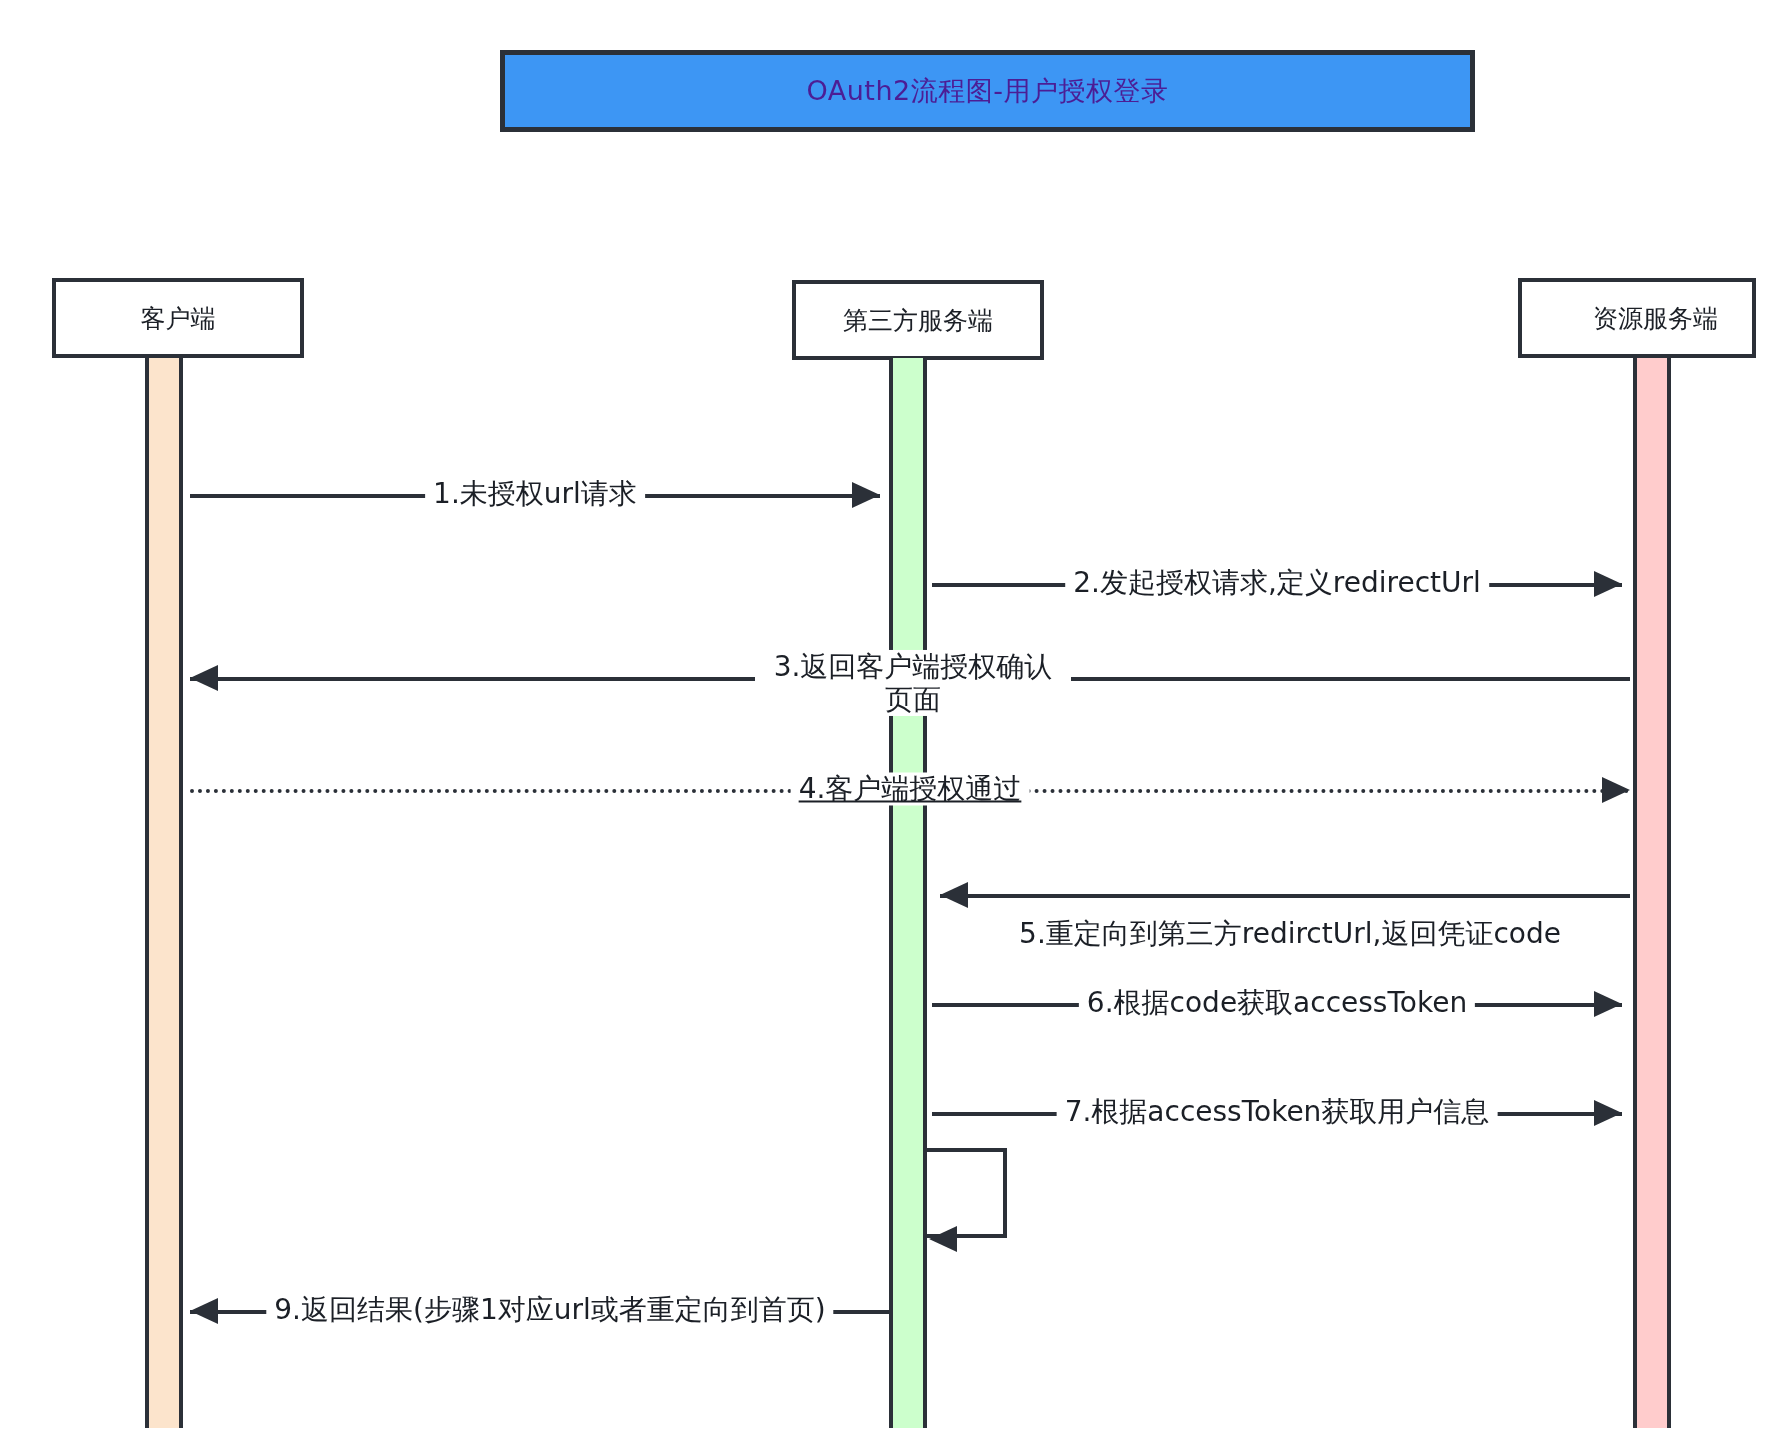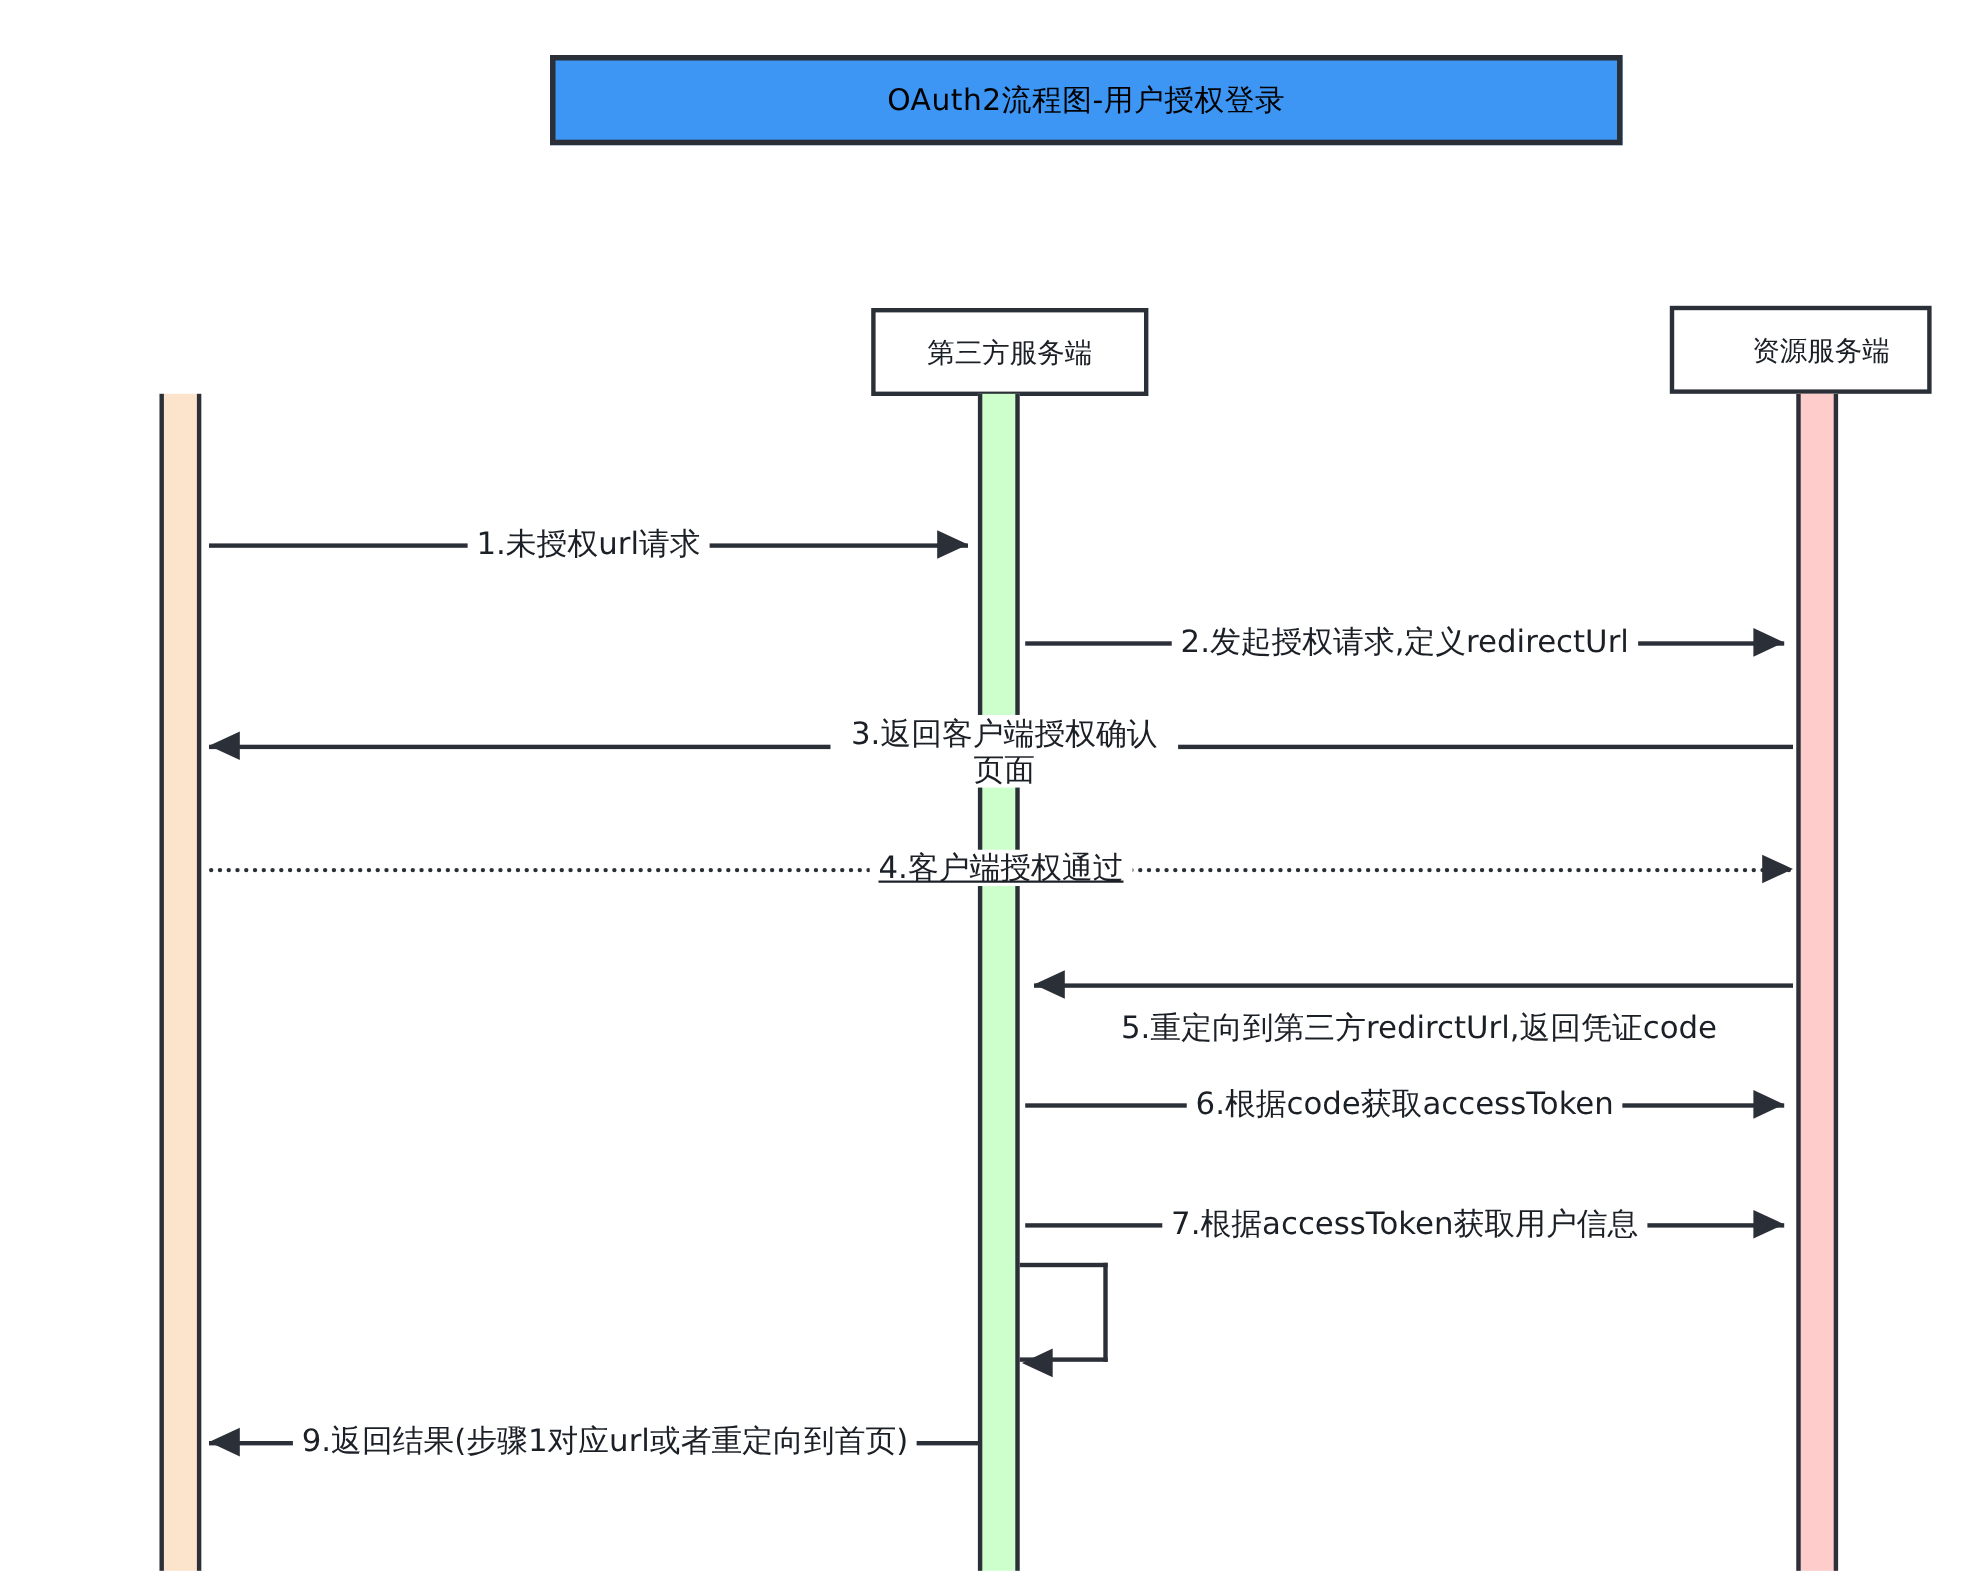--- a/index.html
+++ b/index.html
@@ -30,21 +30,21 @@
     height: 82px;
     background: #3D96F4;
     border: 5px solid #2B3038;
     box-sizing: border-box;
     display: flex;
     align-items: center;
     justify-content: center;
   }
   .title-banner .title-text {
     font-size: 27px;
-    color: #000000;
+    color: #4c1d95;
     letter-spacing: 0.5px;
     white-space: nowrap;
   }
   
   .participant {
     position: absolute;
     height: 80px;
     background: #ffffff;
     border: 4px solid #2B3038;
     box-sizing: border-box;
@@ -120,20 +120,23 @@
 </style>
 </head>
 <body>
 
 <div id="canvas">
 
   <div class="title-banner">
     <span class="title-text">OAuth2流程图-用户授权登录</span>
   </div>
 
+  <div class="participant" style="left:52px; top:278px; width:252px;">
+    <span class="participant-label">客户端</span>
+  </div>
   <div class="lifeline" style="left:145px; top:358px; width:38px; height:1070px; background:#FCE4CC;"></div>
 
   <div class="participant" style="left:792px; top:280px; width:252px;">
     <span class="participant-label">第三方服务端</span>
   </div>
   <div class="lifeline" style="left:889px; top:358px; width:38px; height:1070px; background:#CCFFCC;"></div>
 
   <div class="participant" style="left:1518px; top:278px; width:238px;padding-left:37px;">
     <span class="participant-label">资源服务端</span>
   </div>

